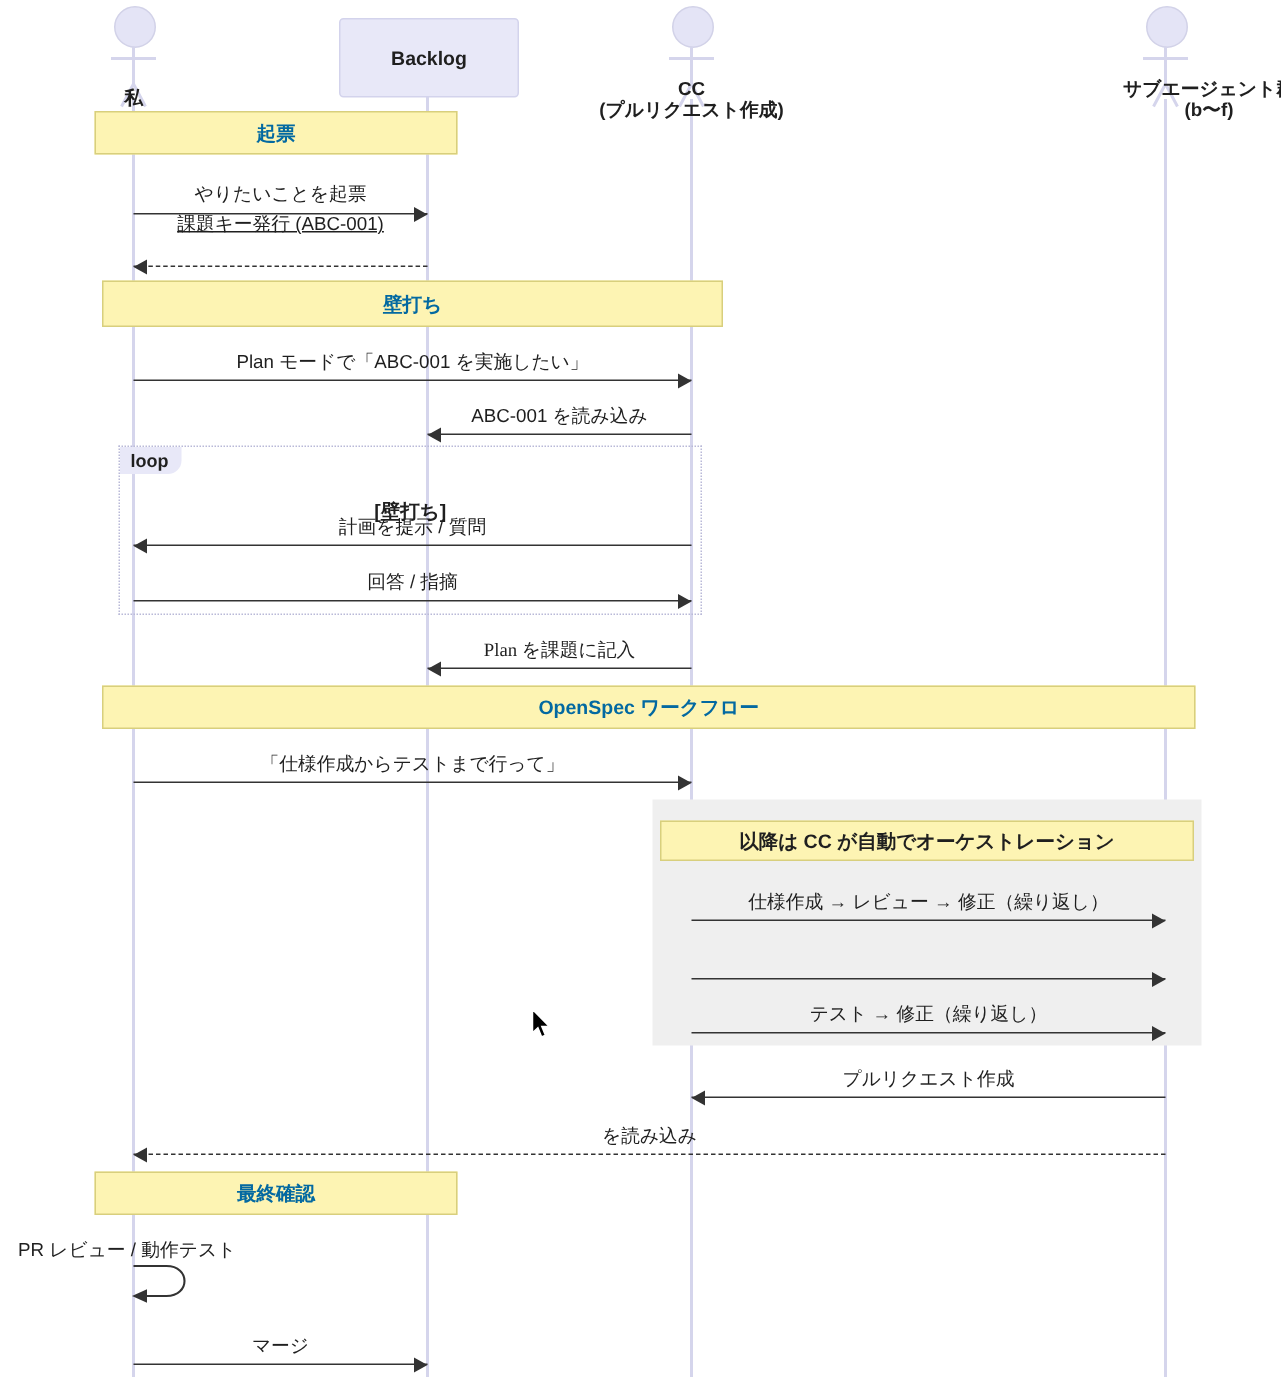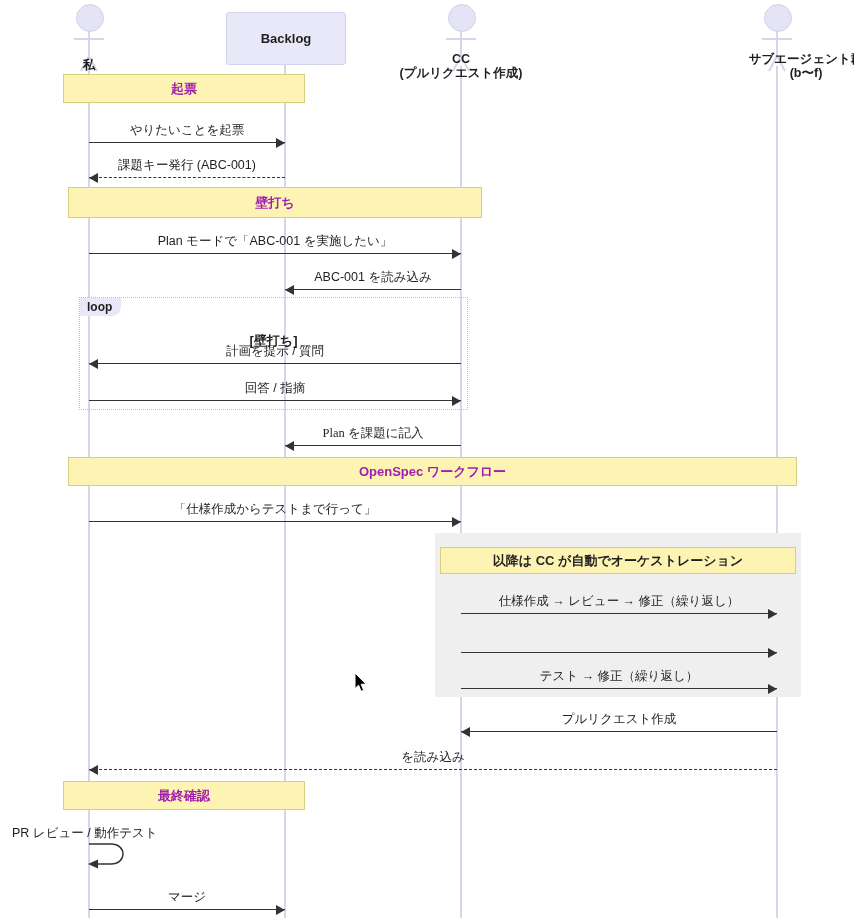--- a/index.html
+++ b/index.html
@@ -92,21 +92,21 @@
   
   .banner {
     position: absolute;
     background: #fdf4b3;
     border: 1px solid #d8cf7d;
     display: flex;
     align-items: center;
     justify-content: center;
     font-size: 13px;
     font-weight: bold;
-    color: #a21caf;
+    color: #0369a1;
     box-sizing: border-box;
   }
   
   .note {
     position: absolute;
     background: #fdf4b3;
     border: 1px solid #d8cf7d;
     display: flex;
     align-items: center;
     justify-content: center;
@@ -227,24 +227,24 @@
     <div class="loop-frag" style="left: 79px; top: 297px; width: 389px; height: 113px;"></div>
     <div class="loop-tag" style="left: 80px; top: 298px;">loop</div>
     <div class="loop-title" style="left: 273.5px; top: 301px; margin-top: 31px;">[壁打ち]</div>
     <div class="banner" style="left: 63px; top: 74px; width: 242px; height: 29px;">起票</div>
     <div class="banner" style="left: 68px; top: 187px; width: 414px; height: 31px;">壁打ち</div>
     <div class="banner" style="left: 63px; top: 781px; width: 242px; height: 29px;">最終確認</div>
     <div class="banner" style="left: 68px; top: 457px; width: 729px; height: 29px;">OpenSpec ワークフロー</div>
     <div class="note" style="left: 440px; top: 547px; width: 356px; height: 27px;">以降は CC が自動でオーケストレーション</div>
     <div class="msg-line" style="left: 89px; top: 142px; width: 196px;"></div>
     <div class="arrowhead right" style="top: 137.5px; left: 276px;"></div>
-    <div class="msg-label" style="left: 187px; top: 123px;">やりたいことを起票</div>
+    <div class="msg-label" style="left: 187px; top: 123px; font-family: Liberation Mono, monospace;">やりたいことを起票</div>
     <div class="msg-line dashed" style="left: 89px; top: 177px; width: 196px;"></div>
     <div class="arrowhead left" style="top: 172.5px; left: 89px;"></div>
-    <div class="msg-label" style="left: 187px; top: 158px;">課題キー発行 (ABC-001)</div>
+    <div class="msg-label" style="left: 187px; top: 142px; text-decoration: underline;">課題キー発行 (ABC-001)</div>
     <div class="msg-line" style="left: 89px; top: 253px; width: 372px;"></div>
     <div class="arrowhead right" style="top: 248.5px; left: 452px;"></div>
     <div class="msg-label" style="left: 275px; top: 234px; text-align: center;">Plan モードで「ABC-001 を実施したい」</div>
     <div class="msg-line" style="left: 285px; top: 289px; width: 176px;"></div>
     <div class="arrowhead left" style="top: 284.5px; left: 285px;"></div>
     <div class="msg-label" style="left: 373px; top: 270px;">ABC-001 を読み込み</div>
     <div class="msg-line" style="left: 89px; top: 363px; width: 372px;"></div>
     <div class="arrowhead left" style="top: 358.5px; left: 89px;"></div>
     <div class="msg-label" style="left: 275px; top: 344px;">計画を提示 / 質問</div>
     <div class="msg-line" style="left: 89px; top: 400px; width: 372px;"></div>

